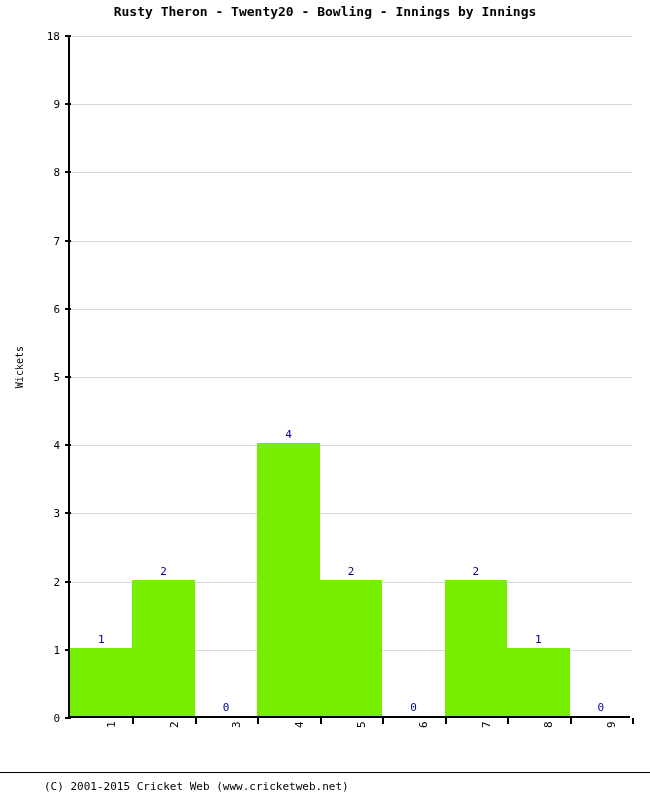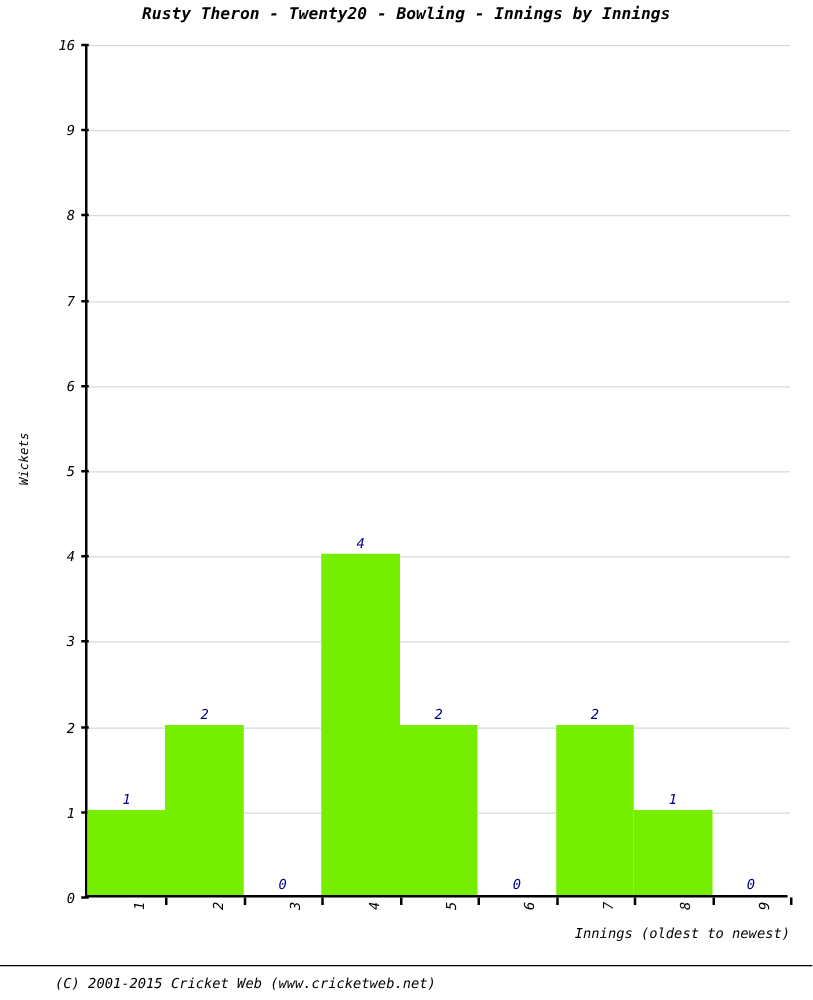--- a/index.html
+++ b/index.html
@@ -13,21 +13,20 @@
     position: relative;
     font-family: "DejaVu Sans Mono", "Liberation Mono", monospace;
     overflow: hidden;
   }
 
   .chart-root {
     position: absolute;
     left: 0; top: 0;
     width: 650px;
     height: 800px;
-    font-style: italic;
   }
 
   
   .chart-title {
     position: absolute;
     left: 0;
     top: 4px;
     width: 650px;
     text-align: center;
     font-size: 13px;
@@ -167,21 +166,21 @@
       <span style="left: 16px; top: 713px;">0</span>
       <span style="left: 16px; top: 644.8px;">1</span>
       <span style="left: 16px; top: 576.6px;">2</span>
       <span style="left: 16px; top: 508.4px;">3</span>
       <span style="left: 16px; top: 440.2px;">4</span>
       <span style="left: 16px; top: 372px;">5</span>
       <span style="left: 16px; top: 303.8px;">6</span>
       <span style="left: 16px; top: 235.6px;">7</span>
       <span style="left: 16px; top: 167.4px;">8</span>
       <span style="left: 16px; top: 99.2px;">9</span>
-      <span style="left: 16px; top: 31px;">16</span>
+      <span style="left: 16px; top: 31px;">18</span>
     </div>
 
   <div class="plot-area" id="plot">
 
   <div class="ytick" style="top: 681px;"></div>
       <div class="gridline" style="top: 613.8px; background: rgb(217, 217, 217);"></div>
       <div class="ytick" style="top: 612.8px;"></div>
       <div class="gridline" style="top: 545.6px; background: rgb(217, 217, 217);"></div>
       <div class="ytick" style="top: 544.6px;"></div>
       <div class="gridline" style="top: 477.4px; background: rgb(217, 217, 217);"></div>
@@ -228,18 +227,17 @@
       <div class="xlabel" style="left: 410.889px; top: 692px;">7</div>
       <div class="bar" style="left: 437.111px; width: 62.4444px; height: 68.2px; background: rgb(118, 238, 0);"></div>
       <div class="bar-value" style="left: 437.111px; width: 62.4444px; top: 597.8px; color: rgb(0, 0, 139);">1</div>
       <div class="xtick" style="left: 499.556px;"></div>
       <div class="xlabel" style="left: 473.333px; top: 692px;">8</div>
       <div class="bar-value" style="left: 499.556px; width: 62.4444px; top: 666px; color: rgb(0, 0, 139);">0</div>
       <div class="xtick" style="left: 562px;"></div>
       <div class="xlabel" style="left: 535.778px; top: 692px;">9</div>
     </div>
 
-  <div class="axis-title-x">Innings (oldest to newest)</div>
 
   <div class="footer-sep"></div>
   <div class="footer-text">(C) 2001-2015 Cricket Web (www.cricketweb.net)</div>
 
 </div>
 
 </body></html>

